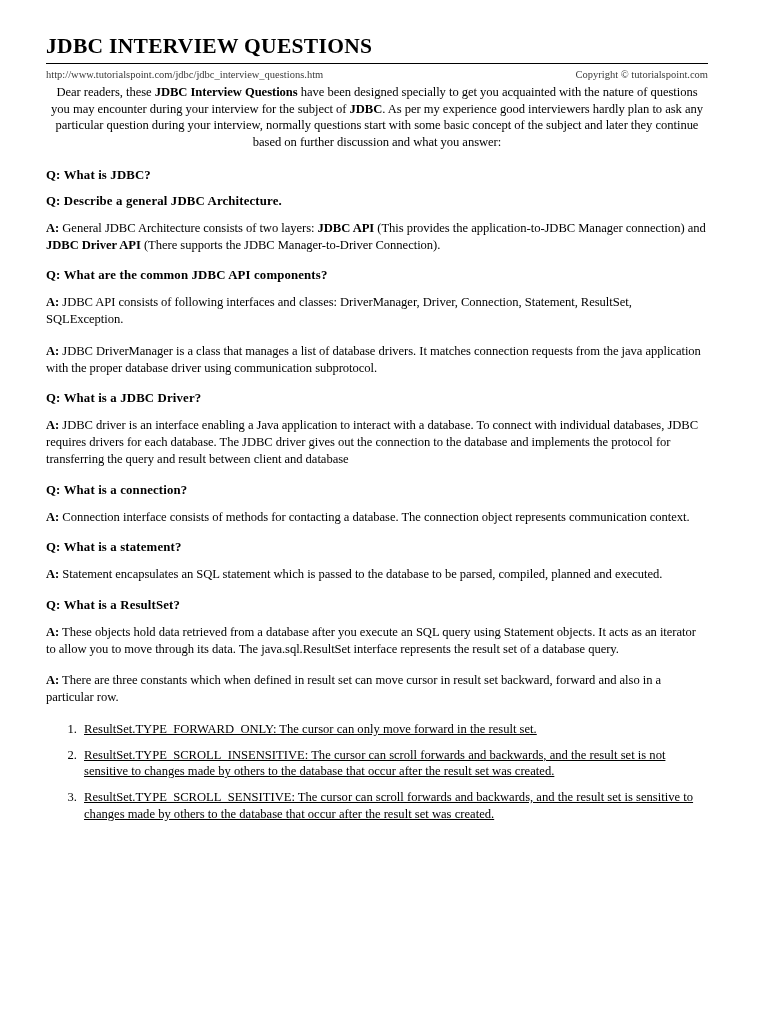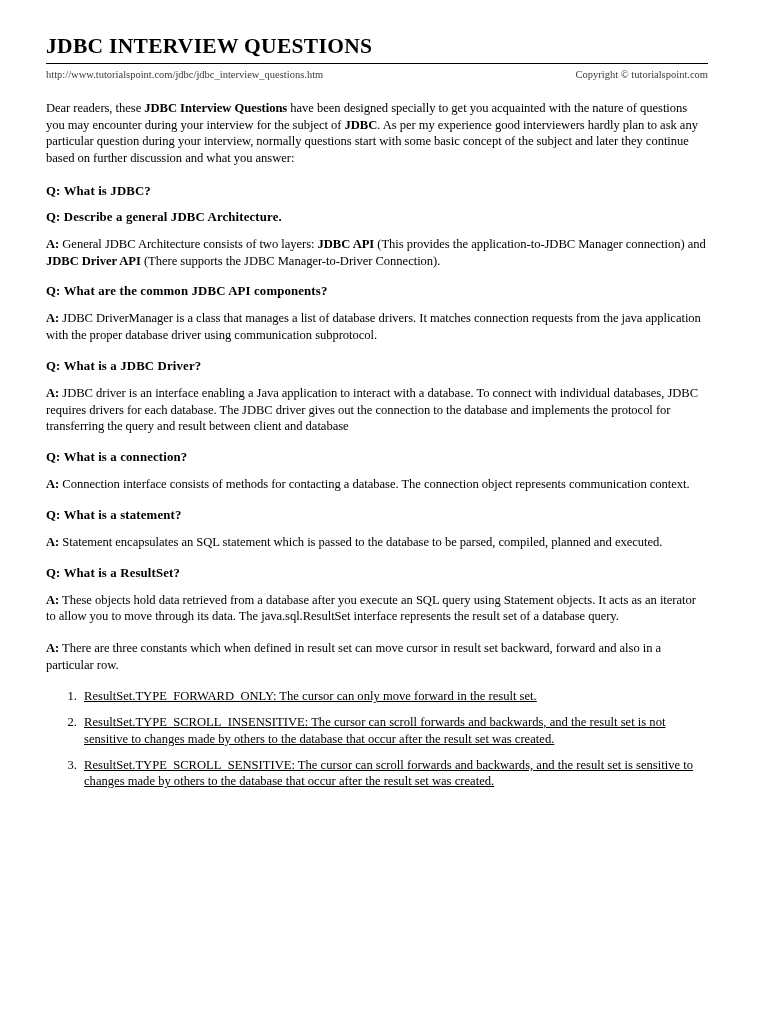--- a/index.html
+++ b/index.html
@@ -34,34 +34,34 @@
     border: 0;
     border-top: 1px solid #000;
     margin: 3px 0 5px 0;
   }
   .meta-row {
     display: flex;
     justify-content: space-between;
     align-items: baseline;
     font-size: 10.5px;
     color: #3a3a3a;
-    margin-bottom: 20px;
+    margin-bottom: 4px;
   }
   .meta-row .src-url {
     color: #3a3a3a;
   }
   .meta-row .copyright {
     color: #3a3a3a;
     white-space: nowrap;
   }
   p.para {
     font-size: 12.6px;
     line-height: 1.33;
     margin: 0 0 13px 0;
-    text-align: left;
+    text-align: center;
     letter-spacing: -0.05px;
   }
   p.intro {
     margin-bottom: 17px;
   }
   .q {
     font-size: 12.8px;
     font-weight: bold;
     margin: 0 0 11px 0;
     letter-spacing: 0.15px;
@@ -102,20 +102,21 @@
   </div>
 
   <p class="para intro"><span>Dear readers, these </span><b>JDBC Interview Questions</b><span> have been designed specially to get you acquainted with the nature of questions you may encounter during your interview for the subject of </span><b>JDBC</b><span>. As per my experience good interviewers hardly plan to ask any particular question during your interview, normally questions start with some basic concept of the subject and later they continue based on further discussion and what you answer:</span></p>
 
   <p class="q"><span class="lead">Q:</span><span> What is JDBC?</span></p>
 
   <p class="q"><span class="lead">Q:</span><span> Describe a general JDBC Architecture.</span></p>
   <p class="a"><span class="lead">A:</span><span> General JDBC Architecture consists of two layers: </span><b>JDBC API</b><span> (This provides the application-to-JDBC Manager connection) and </span><b>JDBC Driver API</b><span> (There supports the JDBC Manager-to-Driver Connection).</span></p>
 
   <p class="q"><span class="lead">Q:</span><span> What are the common JDBC API components?</span></p>
+  <p class="a"><span class="lead">A:</span><span> JDBC API consists of following interfaces and classes: DriverManager, Driver, Connection, Statement, ResultSet, SQLException.</span></p>
 
   <p class="a"><span class="lead">A:</span><span> JDBC DriverManager is a class that manages a list of database drivers. It matches connection requests from the java application with the proper database driver using communication subprotocol.</span></p>
 
   <p class="q"><span class="lead">Q:</span><span> What is a JDBC Driver?</span></p>
   <p class="a"><span class="lead">A:</span><span> JDBC driver is an interface enabling a Java application to interact with a database. To connect with individual databases, JDBC requires drivers for each database. The JDBC driver gives out the connection to the database and implements the protocol for transferring the query and result between client and database</span></p>
 
   <p class="q"><span class="lead">Q:</span><span> What is a connection?</span></p>
   <p class="a"><span class="lead">A:</span><span> Connection interface consists of methods for contacting a database. The connection object represents communication context.</span></p>
 
   <p class="q"><span class="lead">Q:</span><span> What is a statement?</span></p>

